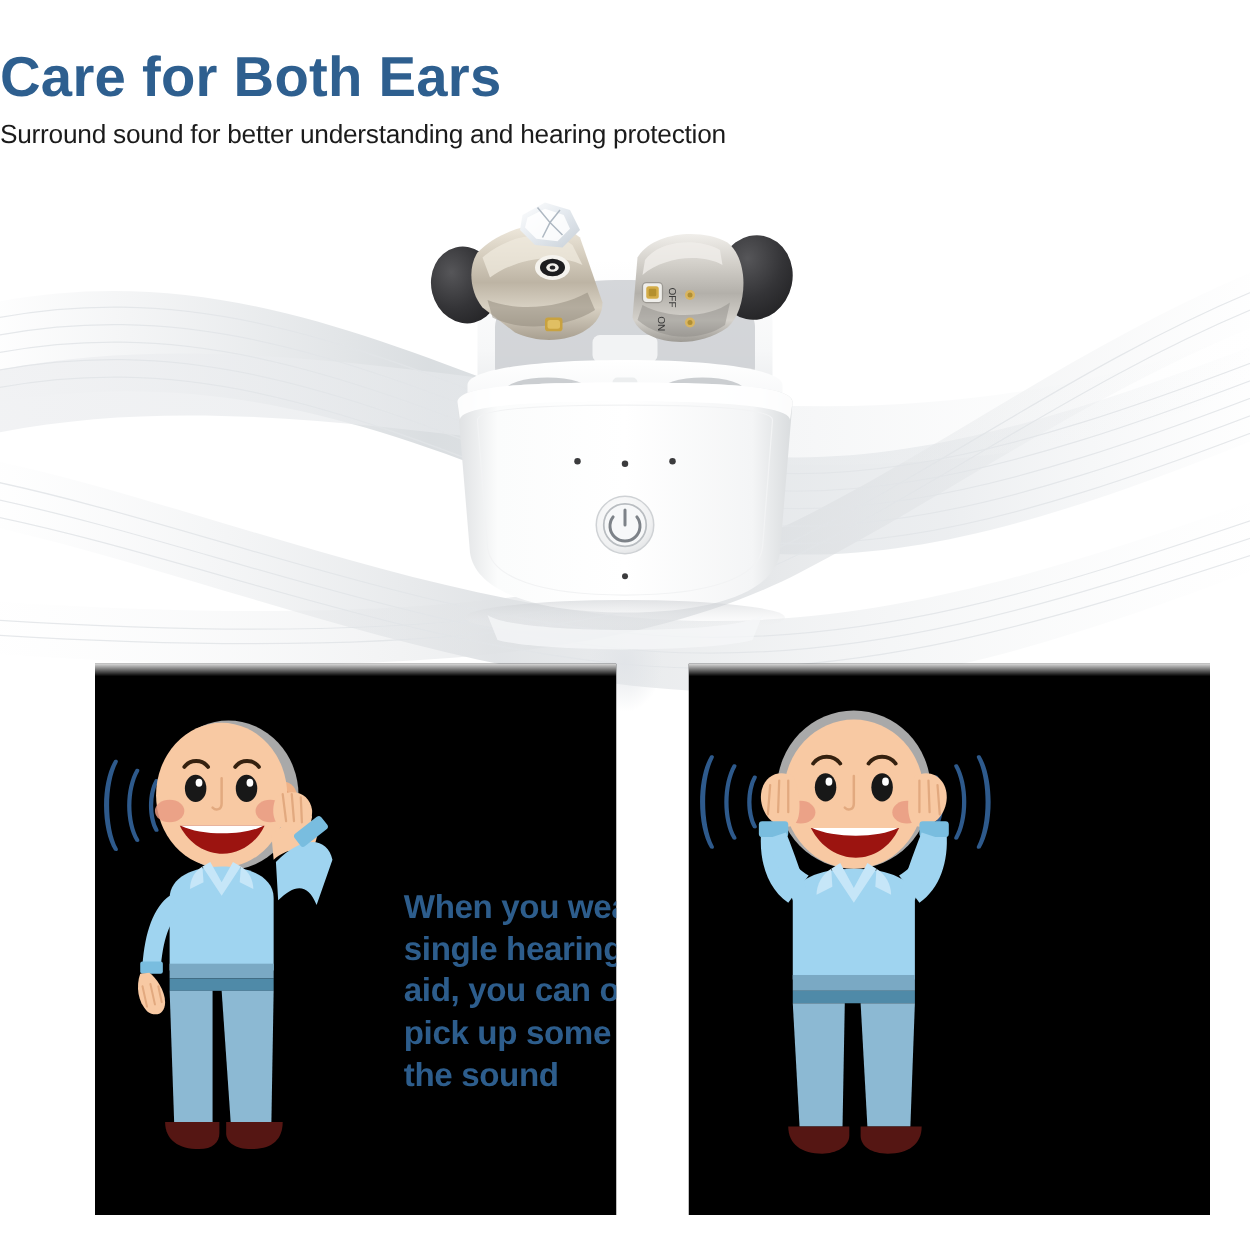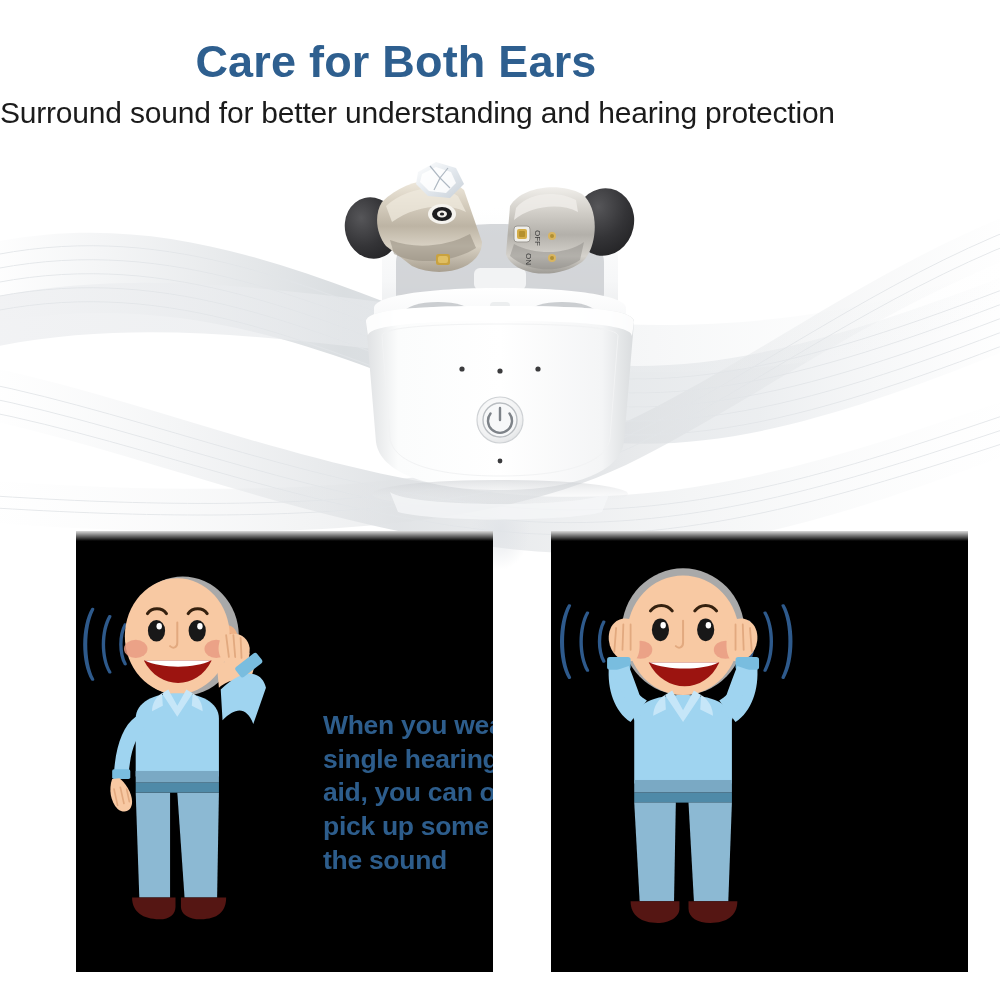--- a/index.html
+++ b/index.html
@@ -10,27 +10,27 @@
     font-family:"Liberation Sans", sans-serif;
     overflow:hidden;
     position:relative;
   }
   #stage{position:absolute;inset:0;width:1000px;height:1000px;overflow:hidden;background:#fff;}
 
   
   .bg-waves{position:absolute;left:0;top:150px;width:1000px;height:420px;pointer-events:none;}
 
   
-  .header{position:absolute;left:0;top:38px;width:792px;text-align:center;}
+  .header{position:absolute;left:0;top:38px;width:792px;}
   .title{
     font-size:45px;font-weight:700;color:#2e5f8f;letter-spacing:.2px;
     line-height:1.05;margin:0;white-space:nowrap;
   }
   .subtitle{
-    margin:11px 0 0 0;font-size:30px;font-weight:300;color:#1b1b1b;
+    margin:11px 0 0 0;font-size:21px;font-weight:300;color:#1b1b1b;
     letter-spacing:-.2px;white-space:nowrap;
   }
 
   
   .product{position:absolute;left:330px;top:150px;width:340px;height:370px;}
 
   
   .panels{position:absolute;left:32px;top:531px;width:936px;height:441px;display:flex;gap:14px;}
   .panel{
     position:relative;flex:1 1 0;background:#000000;overflow:hidden;margin-left:44px;

